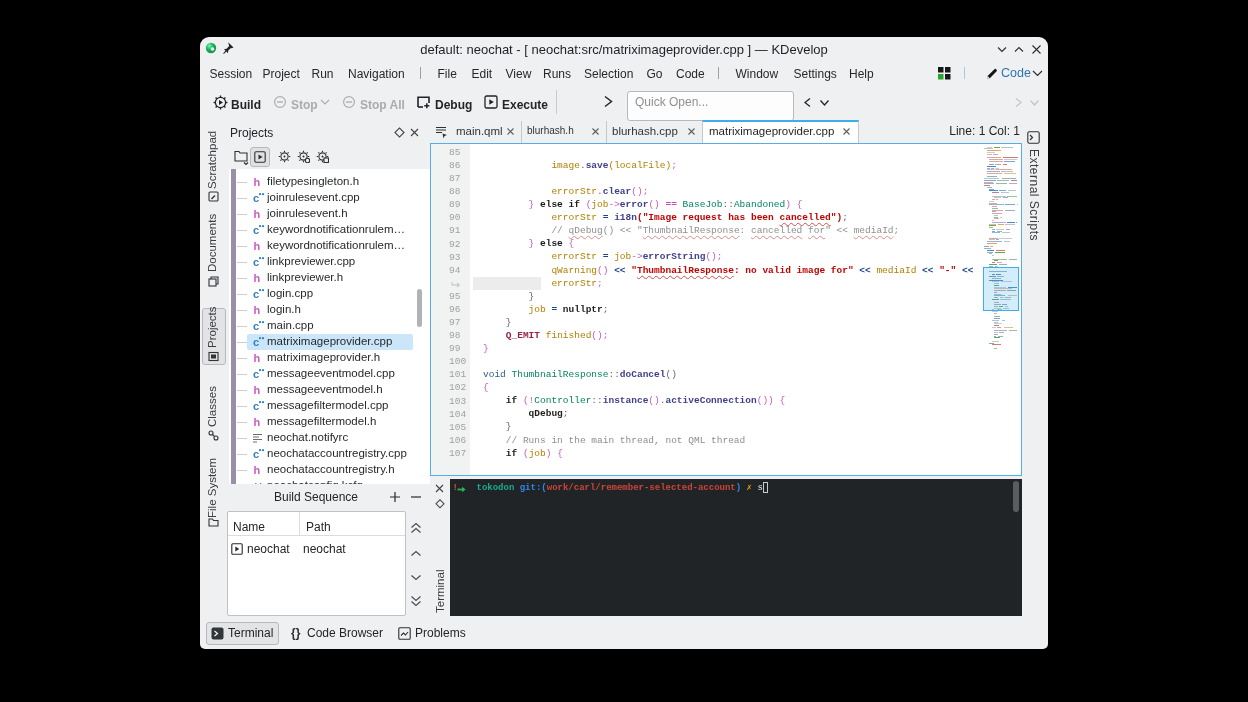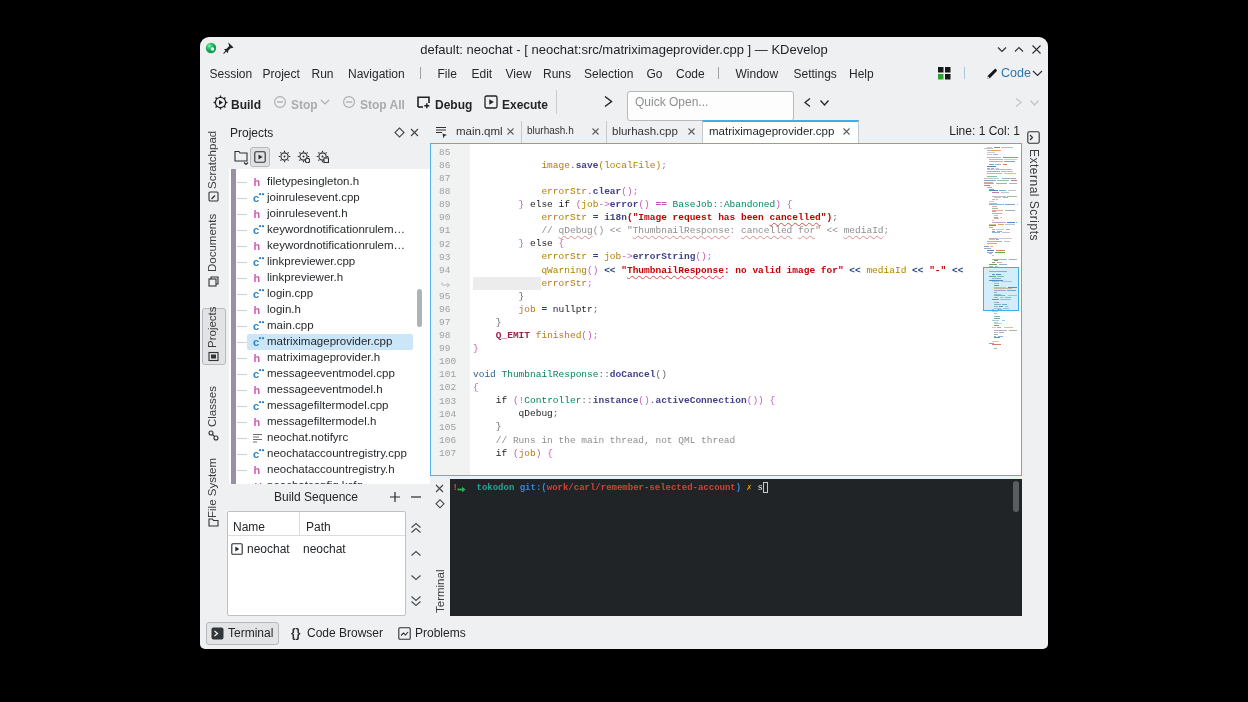--- a/index.html
+++ b/index.html
@@ -9,21 +9,21 @@
 .menu-item{position:absolute;top:66.5px;font-size:12px;color:#26292c}
 .tb-label{font-size:12px;font-weight:bold;color:#232629}
 .tb-label.dis{color:#a9abad}
 .input{position:absolute;background:#fdfdfd;border:1px solid #b6babc;border-radius:3px;font-size:12px;color:#8d9093;padding-left:7px;line-height:20px}
 .vtext{position:absolute;transform-origin:0 0;transform:rotate(-90deg);white-space:nowrap;font-size:11.5px;color:#3a3e42}
 .vtextcw{position:absolute;transform-origin:0 0;transform:rotate(90deg);white-space:nowrap;font-size:11.5px;color:#3a3e42}
 .tree{font-size:11.5px;color:#26292c;white-space:nowrap}
 .mono{font-family:"Liberation Mono",monospace}
 .code{font-size:9.5px;line-height:13.08px;white-space:pre;color:#1f1c1b}
 .num{position:absolute;left:439px;font-size:9.5px;color:#9ea1a3;font-family:"Liberation Mono",monospace}
-.kw{font-weight:normal;color:#1f1c1b}
+.kw{font-weight:bold;color:#1f1c1b}
 .ty{color:#2d608f}
 .cl{color:#03855f}
 .va{color:#b08000}
 .mf{font-weight:bold;color:#3f3f8c}
 .st{font-weight:bold;color:#bf0303}
 .co{color:#8f8e8d}
 .sh{font-weight:bold;color:#1f4387}
 .eq{font-weight:bold;color:#c24fc2}
 .pm{color:#c45cc0}
 .pg{color:#b08000}
@@ -391,21 +391,21 @@
 <div class="abs" style="left:702px;top:121px;width:1px;height:22px;background:#c6c8c9"></div>
 <div class="abs" style="left:702px;top:120px;width:157px;height:24px;background:#fff;border-top:2px solid #3daee9;border-left:1px solid #c6c8c9;border-right:1px solid #c6c8c9"></div>
 <div class="abs" style="left:709px;top:125px;font-size:11.5px;color:#1d2023">matriximageprovider.cpp</div>
 <svg class="abs" style="left:842px;top:127px" width="9" height="9" viewBox="0 0 9 9">
 <path d="M1.5 1.5 L7.5 7.5 M7.5 1.5 L1.5 7.5" stroke="#5a5e62" stroke-width="1.1"></path>
     </svg>
 <div class="abs" style="left:940px;top:124px;width:80px;text-align:right;font-size:12px;color:#232629">Line: 1 Col: 1</div>
 <div class="abs" style="left:430px;top:143px;width:592px;height:333px;background:#fff;border:1px solid #54afe8"></div>
 <div class="abs" style="left:431px;top:144px;width:39px;height:331px;background:#f1f2f2"></div>
 <div class="abs" style="left:473px;top:276.6px;width:68px;height:13.1px;background:#ececec"></div>
-<div class="abs" style="left:430px;top:143px;width:591px;height:320px;overflow:hidden">
+<div class="abs" style="left:440px;top:143px;width:591px;height:320px;overflow:hidden">
       <div class="num" style="left:9px;top:4.00px">85</div>
       <div class="num" style="left:9px;top:17.08px">86</div>
       <div class="abs code mono" style="left:43px;top:15.88px">            <span class="va">image</span><span class="pd">.</span><span class="mf">save</span><span class="pg">(</span><span class="va">localFile</span><span class="pg">)</span><span class="pm">;</span></div>
       <div class="num" style="left:9px;top:30.16px">87</div>
       <div class="num" style="left:9px;top:43.24px">88</div>
       <div class="abs code mono" style="left:43px;top:42.04px">            <span class="va">errorStr</span><span class="pd">.</span><span class="mf">clear</span><span class="pm">();</span></div>
       <div class="num" style="left:9px;top:56.32px">89</div>
       <div class="abs code mono" style="left:43px;top:55.12px">        <span class="pm">}</span> <span class="kw">else</span> <span class="kw">if</span> <span class="pm">(</span><span class="va">job</span><span class="pm">-&gt;</span><span class="mf">error</span><span class="pm">()</span> <span class="eq">==</span> <span class="cl">BaseJob</span><span class="pd">::</span><span class="cl">Abandoned</span><span class="pm">)</span> <span class="pm">{</span></div>
       <div class="num" style="left:9px;top:69.40px">90</div>
       <div class="abs code mono" style="left:43px;top:68.20px">            <span class="va">errorStr</span> <span class="sh">=</span> <span class="mf">i18n</span><span class="st">("Image request has been <span class="wv">cancelled</span>")</span><span class="pd">;</span></div>

